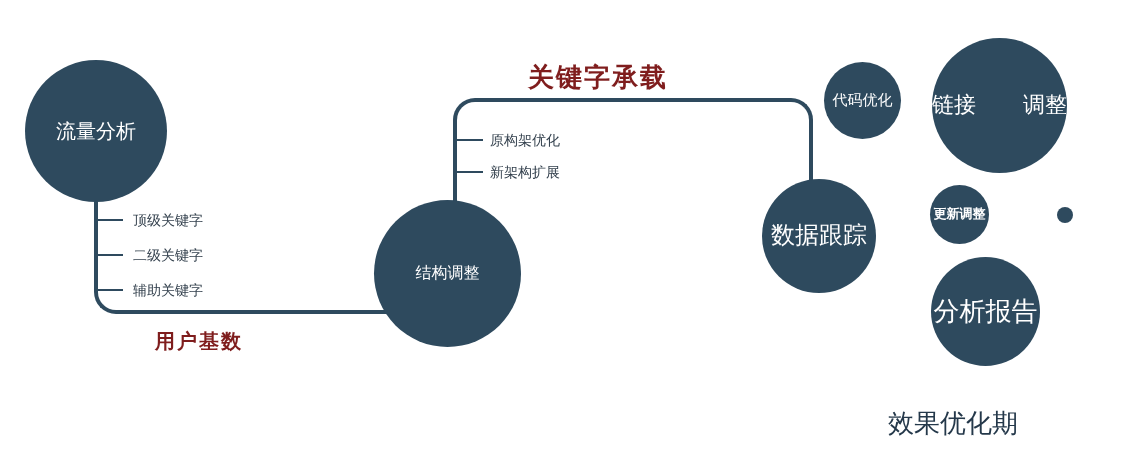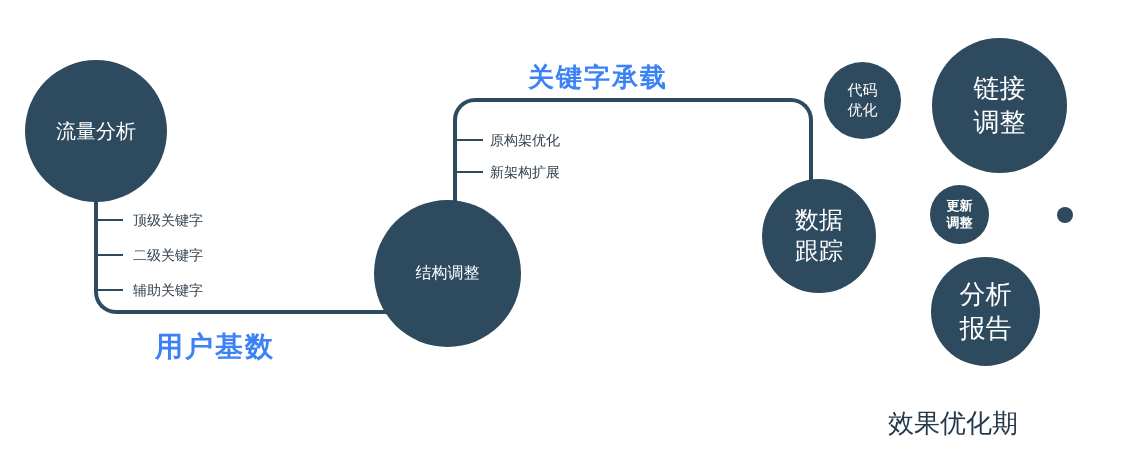--- a/index.html
+++ b/index.html
@@ -12,32 +12,32 @@
     font-family: "DejaVu Sans", "Liberation Sans", sans-serif;
   }
 
   
   .node {
     position: absolute;
     border-radius: 50%;
     background: #2e4a5e;
     color: #ffffff;
     display: flex;
-    flex-direction: column;
+    flex-direction: row;
     align-items: center;
     justify-content: center;
     text-align: center;
     z-index: 2;
     line-height: 1.3;
   }
   .node-traffic   { left: 25px;  top: 60px;  width: 142px; height: 142px; font-size: 20px; }
   .node-structure { left: 374px; top: 200px; width: 147px; height: 147px; font-size: 16px; }
   .node-tracking  { left: 762px; top: 179px; width: 114px; height: 114px; font-size: 24px; }
   .node-code      { left: 824px; top: 62px;  width: 77px;  height: 77px;  font-size: 15px; }
-  .node-link      { left: 932px; top: 38px;  width: 135px; height: 135px; font-size: 26px; }
+  .node-link      { left: 932px; top: 38px;  width: 135px; height: 135px; font-size: 22px; justify-content: space-between; }
   .node-update    { left: 930px; top: 185px; width: 59px;  height: 59px;  font-size: 13px; font-weight: bold; }
   .node-report    { left: 931px; top: 257px; width: 109px; height: 109px; font-size: 26px; }
   .node-dot       { left: 1057px; top: 207px; width: 16px; height: 16px; }
 
   
   .connector { position: absolute; z-index: 1; }
   .conn-left {
     left: 94px; top: 195px; width: 300px; height: 115px;
     border-left: 4px solid #2e4a5e;
     border-bottom: 4px solid #2e4a5e;
@@ -71,25 +71,25 @@
   .bl-t1 { left: 133px; top: 212px; }
   .bl-t2 { left: 133px; top: 247px; }
   .bl-t3 { left: 133px; top: 282px; }
   .bl-s1 { left: 490px; top: 132px; }
   .bl-s2 { left: 490px; top: 164px; }
 
   
   .edge-label {
     position: absolute;
     font-weight: bold;
-    color: #3b82f6;
+    color: #7f1d1d;
     z-index: 3;
     white-space: nowrap;
   }
-  .el-userbase { left: 155px; top: 328px; font-size: 28px; letter-spacing: 2px; }
+  .el-userbase { left: 155px; top: 328px; font-size: 20px; letter-spacing: 2px; }
   .el-keyword  { left: 528px; top: 60px;  font-size: 26px; letter-spacing: 2px; }
 
   
   .footer-label {
     position: absolute;
     left: 888px; top: 406px;
     font-size: 26px;
     color: #24384a;
     z-index: 3;
     white-space: nowrap;

